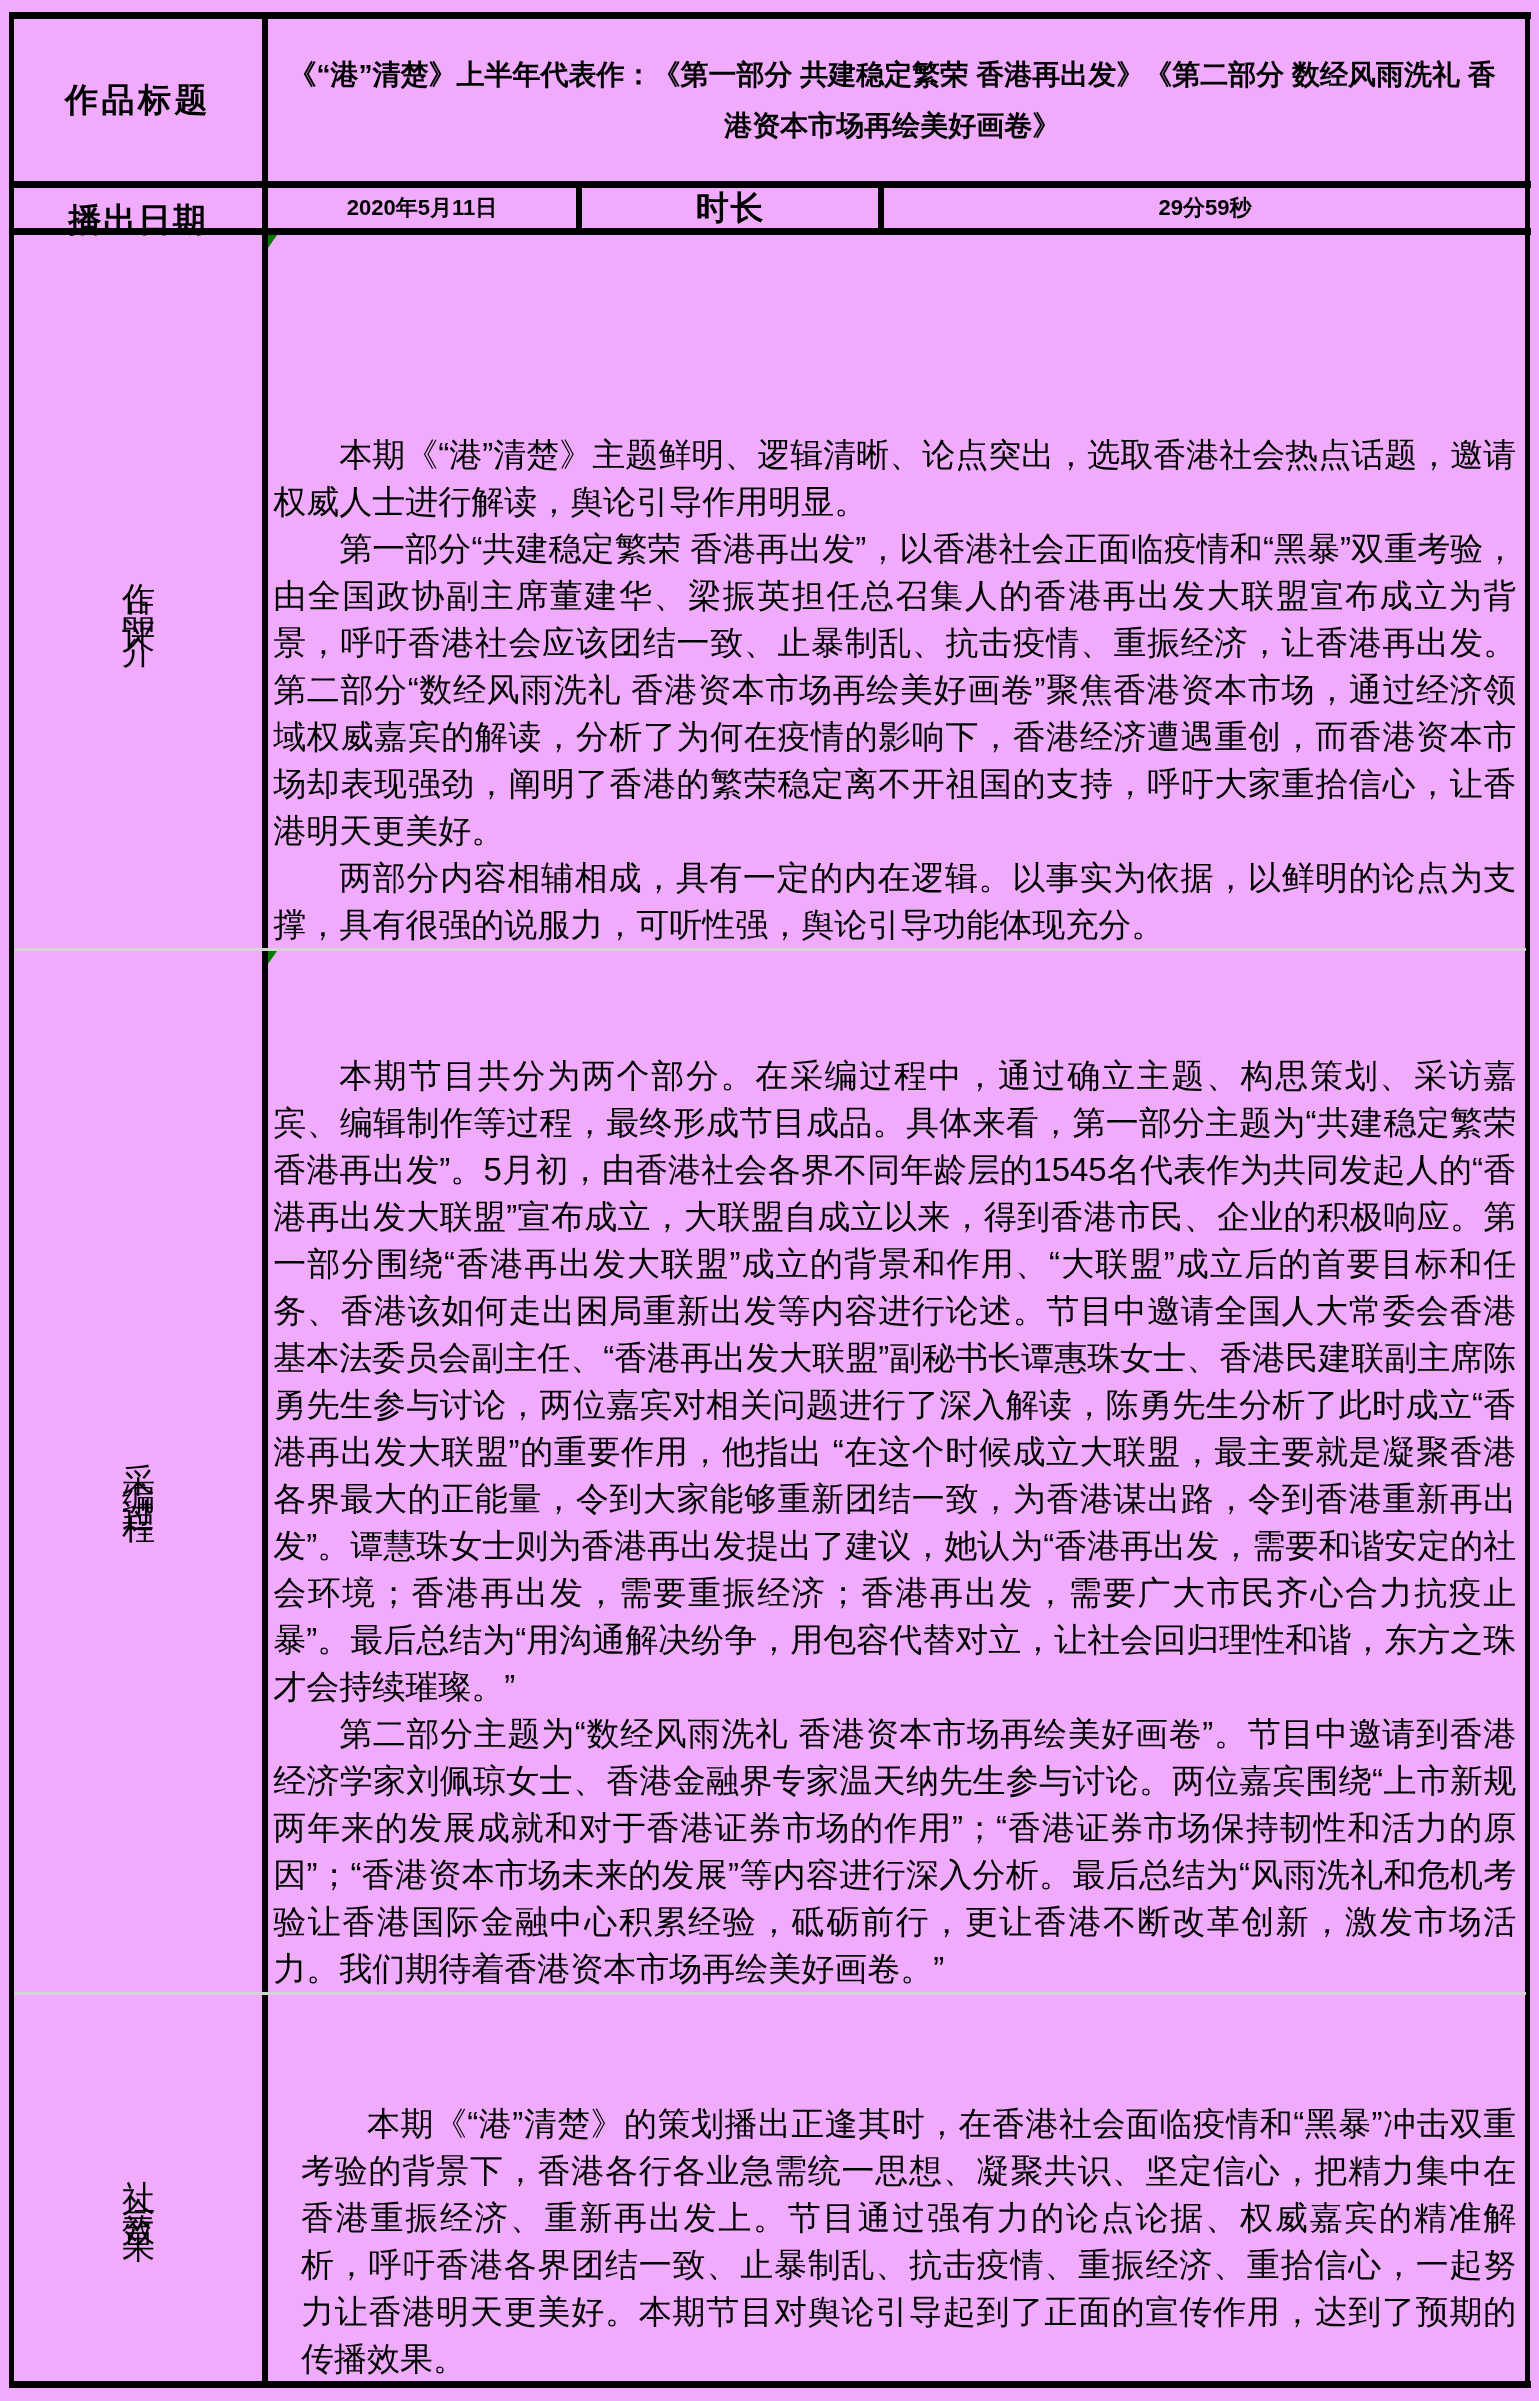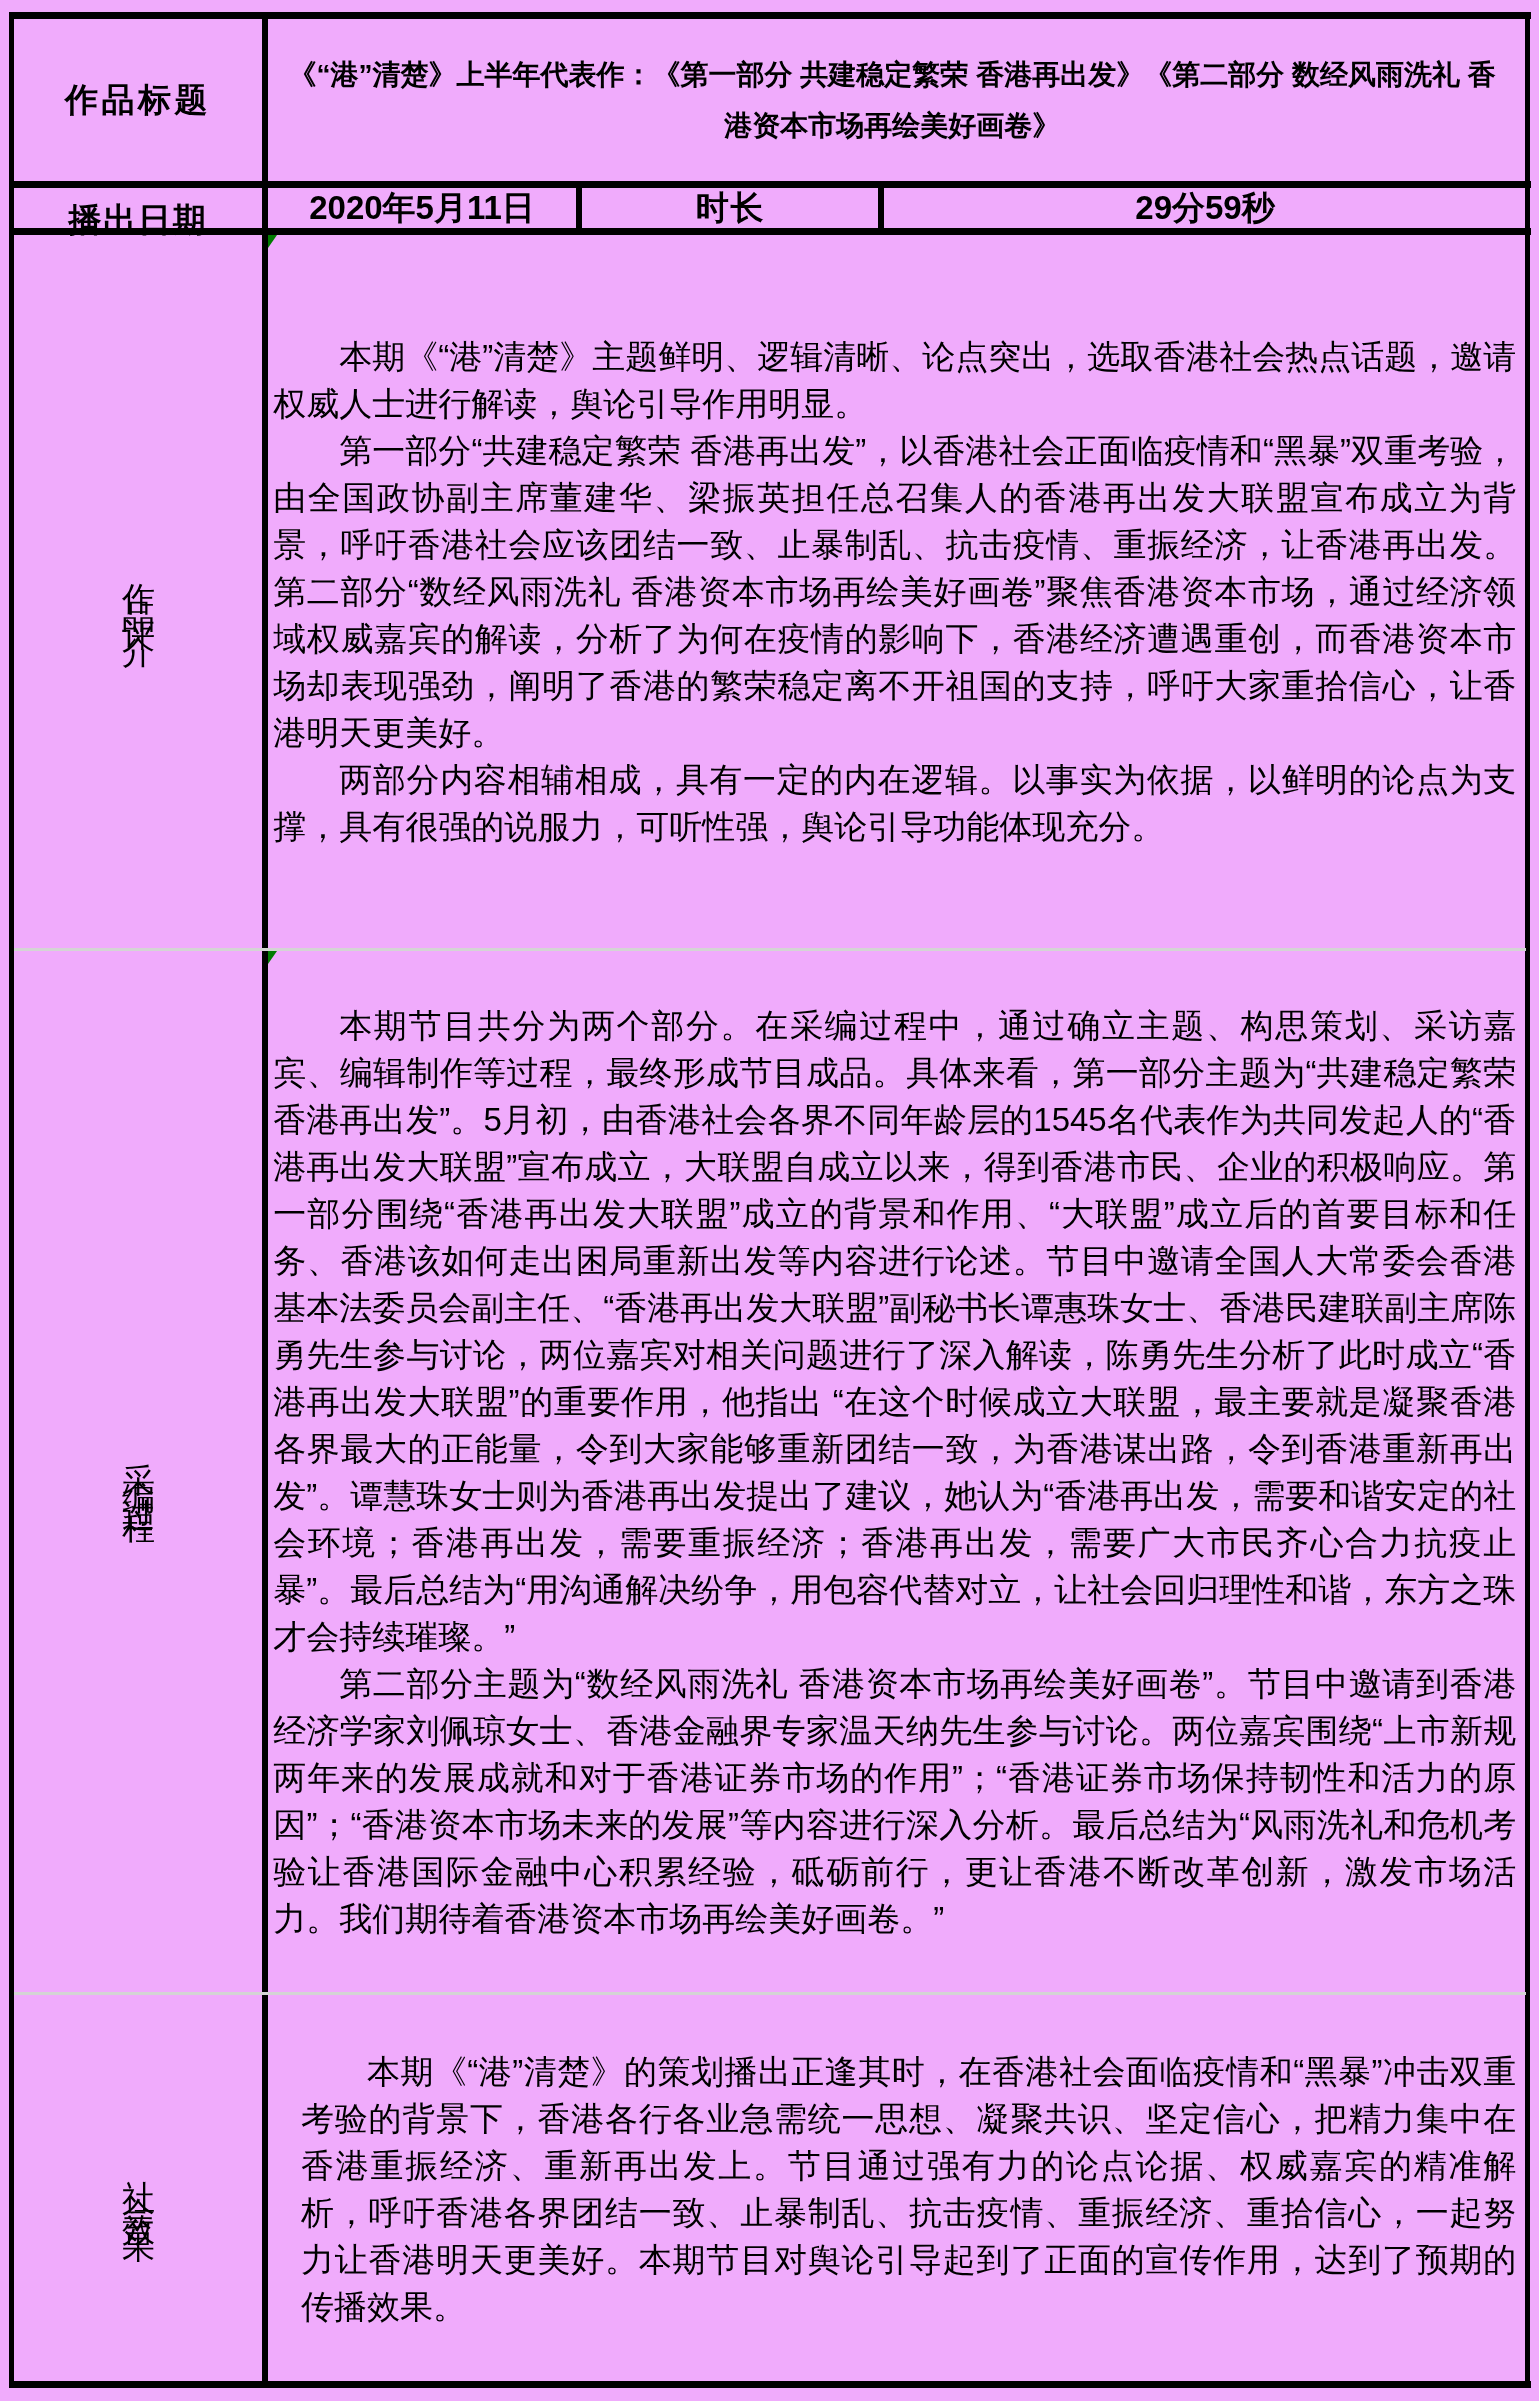--- a/index.html
+++ b/index.html
@@ -25,24 +25,24 @@
     font-size:33px;font-weight:bold;letter-spacing:3.5px;white-space:nowrap;
   }
   .vlabel{
     writing-mode:vertical-rl;text-orientation:upright;
     font-size:33px;font-weight:normal;letter-spacing:17.4px;
   }
   .title-cell{
     font-size:28px;font-weight:bold;line-height:51px;
     text-align:center;padding:0 8.7px;
   }
-  .row2-val{font-size:33px;font-weight:bold;white-space:nowrap;}
+  .row2-val{font-size:22px;font-weight:bold;white-space:nowrap;}
   .content-cell{
     position:absolute;
-    display:flex;flex-direction:column;justify-content:center;
+    display:flex;flex-direction:column;justify-content:flex-end;
     box-sizing:border-box;
     padding:0 8.7px 0 5.2px;
   }
   .content-cell p{
     margin:0;
     font-size:33px;line-height:47px;
     text-align:justify;text-justify:inter-ideograph;
     text-indent:2em;
   }
   

